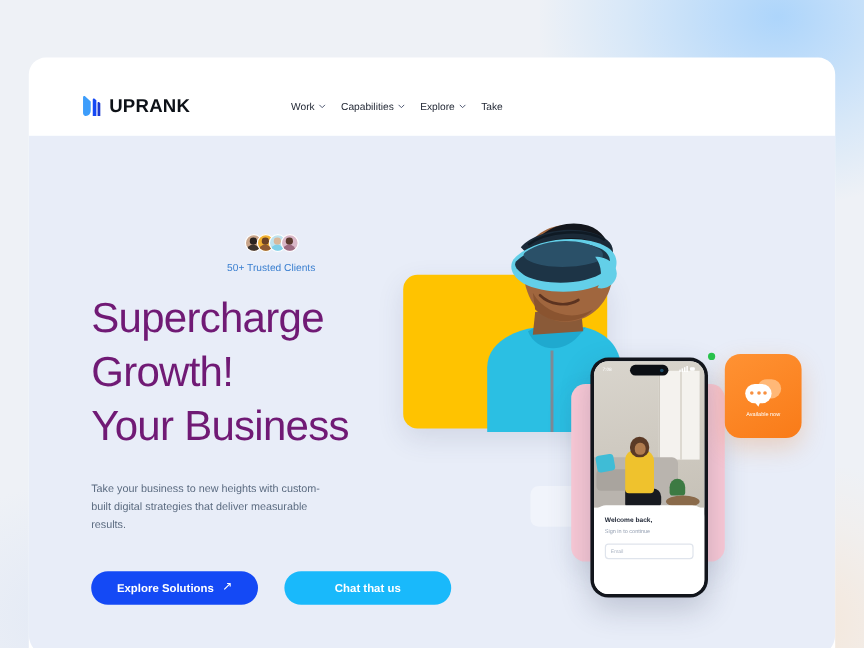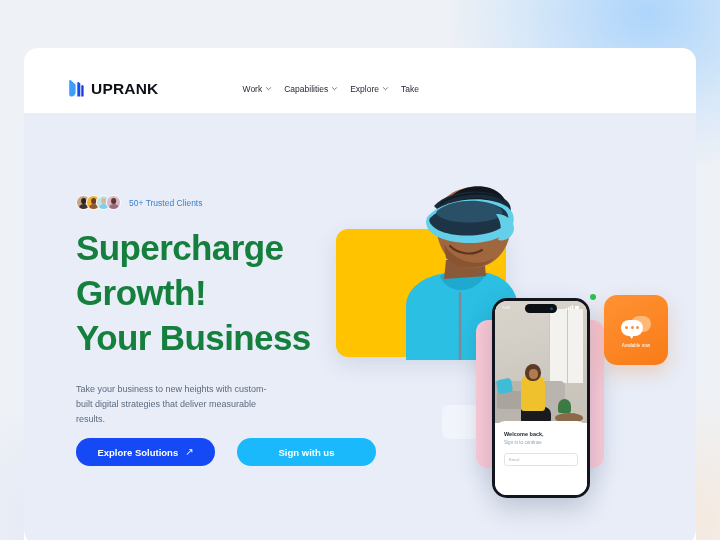--- a/index.html
+++ b/index.html
@@ -115,20 +115,21 @@
     left: 52px;
     top: 82px;
     width: 300px;
   }
 
   .clients-row {
     display: flex;
     align-items: center;
     gap: 8px;
     margin-bottom: 16px;
+    flex-direction: column;
   }
   .avatars { display: flex; align-items: center; }
   .avatar {
     width: 15px; height: 15px;
     border-radius: 50%;
     border: 1.6px solid #ffffff;
     margin-left: -5px;
     background-size: cover;
     position: relative;
     overflow: hidden;
@@ -159,31 +160,31 @@
 
   .clients-text {
     font-size: 8.5px;
     color: #3a7fd0;
     white-space: nowrap;
   }
 
   .headline {
     font-size: 35px;
     line-height: 1.28;
-    font-weight: bold;
-    color: #15803d;
+    font-weight: normal;
+    color: #701a75;
     letter-spacing: -0.6px;
     margin-bottom: 22px;
   }
 
   .subtext {
     font-size: 9px;
     line-height: 1.62;
     color: #5b6b80;
-    margin-bottom: 12px;
+    margin-bottom: 32px;
     max-width: 200px;
   }
 
   .cta-row { display: flex; align-items: center; gap: 22px; }
   .btn {
     border: none;
     border-radius: 999px;
     font-size: 9.5px;
     font-weight: bold;
     color: #ffffff;
@@ -542,21 +543,21 @@
         <div>Your Business</div>
       </h1>
 
       <p class="subtext">Take your business to new heights with custom-built digital strategies that deliver measurable results.</p>
 
       <div class="cta-row">
         <button class="btn btn-primary">
           <span>Explore Solutions</span>
           <span class="arrow-ne">↗</span>
         </button>
-        <button class="btn btn-secondary">Sign with us</button>
+        <button class="btn btn-secondary">Chat that us</button>
       </div>
     </div>
 
     <div class="visual ghost-block"></div>
 
     <div class="visual yellow-card"></div>
 
     <div class="visual vr-person">
       <svg viewBox="0 0 140 180" width="140" height="180">
 

